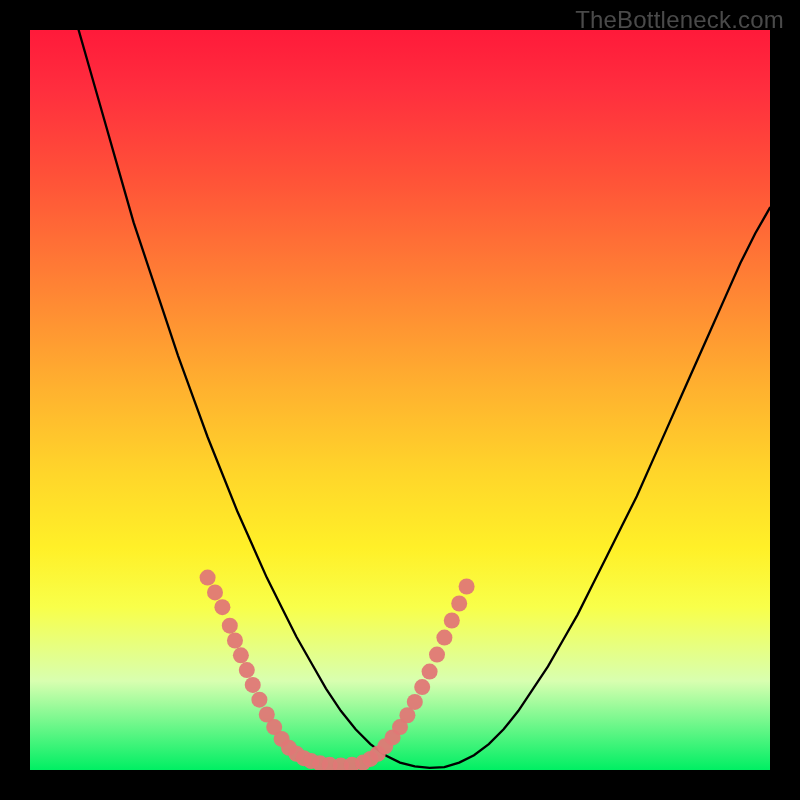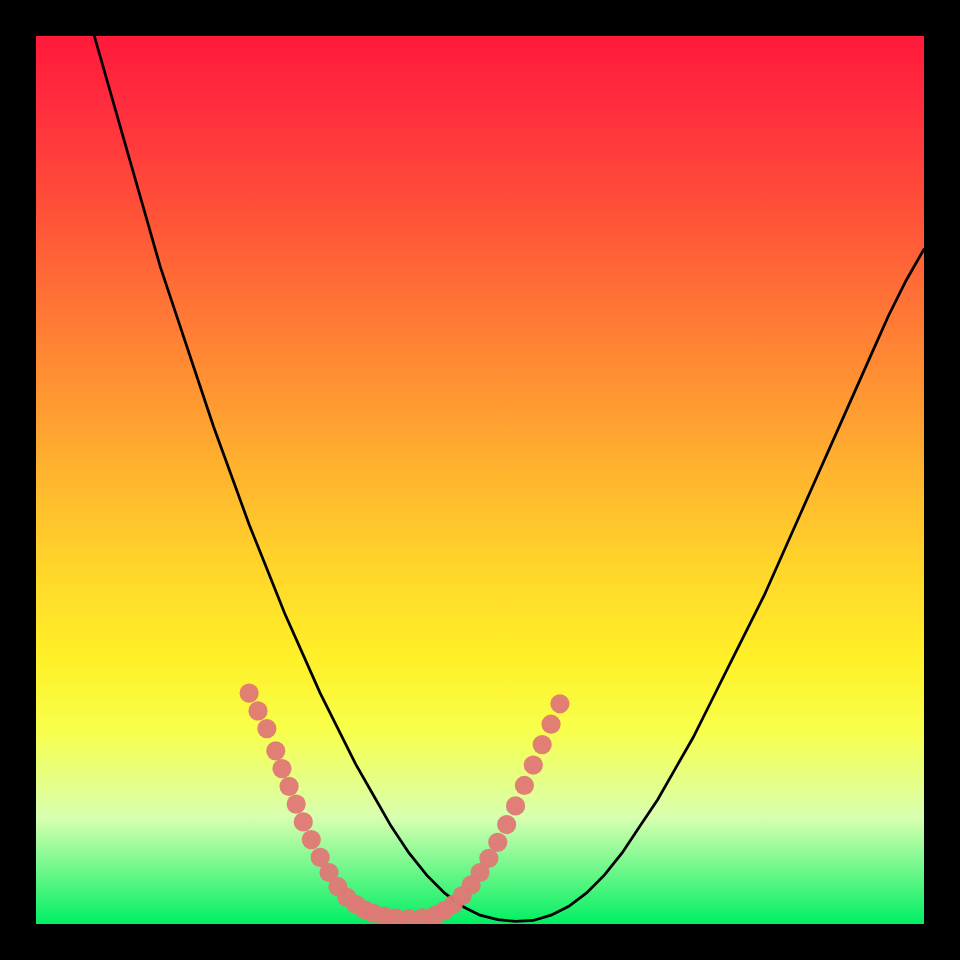--- a/index.html
+++ b/index.html
@@ -57,20 +57,21 @@
     inset: 0;
     width: 740px;
     height: 740px;
   }
 </style>
 </head>
 <body>
 
 <div class="frame">
 
+  <div class="watermark">TheBottleneck.com</div>
 
   <div class="plot-area">
     <div class="gradient-bg"></div>
 
     <svg class="curve-layer" viewBox="0 0 740 740" preserveAspectRatio="none">
       <g id="curve-group">
           <path d="M 44.40 -14.80 L 59.20 37.00 L 74.00 88.80 L 88.80 140.60 L 103.60 192.40 L 118.40 236.80 L 133.20 281.20 L 148.00 325.60 L 162.80 366.30 L 177.60 407.00 L 192.40 444.00 L 207.20 481.00 L 222.00 514.30 L 236.80 547.60 L 251.60 577.20 L 266.40 606.80 L 281.20 632.70 L 296.00 658.60 L 310.80 680.80 L 325.60 699.30 L 340.40 714.10 L 355.20 725.20 L 370.00 732.60 L 384.80 736.30 L 399.60 737.78 L 414.40 737.04 L 429.20 732.60 L 444.00 725.20 L 458.80 714.10 L 473.60 699.30 L 488.40 680.80 L 503.20 658.60 L 518.00 636.40 L 532.80 610.50 L 547.60 584.60 L 562.40 555.00 L 577.20 525.40 L 592.00 495.80 L 606.80 466.20 L 621.60 432.90 L 636.40 399.60 L 651.20 366.30 L 666.00 333.00 L 680.80 299.70 L 695.60 266.40 L 710.40 233.10 L 725.20 203.50 L 740.00 177.60" fill="none" stroke="#000000" stroke-width="2.3" stroke-linecap="round"></path>
         </g>
       <g id="marker-group">
           <circle cx="177.60" cy="547.60" r="8" fill="#e07876" fill-opacity="0.95"></circle>

